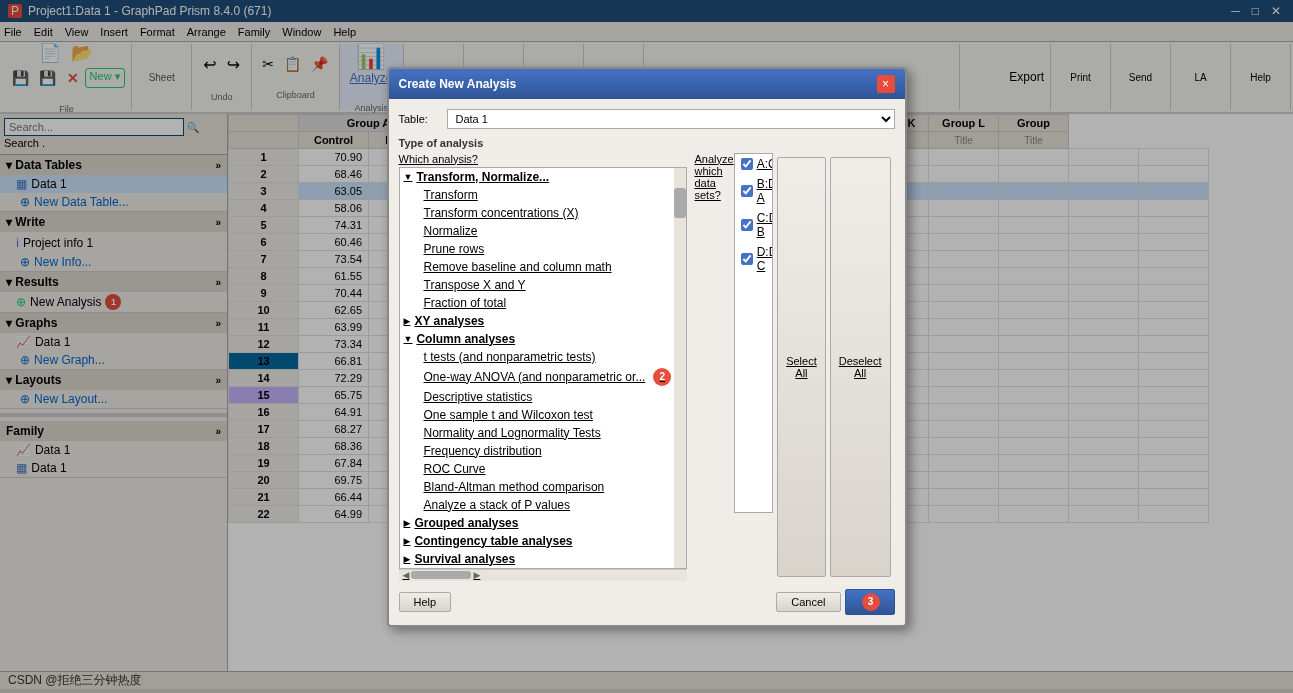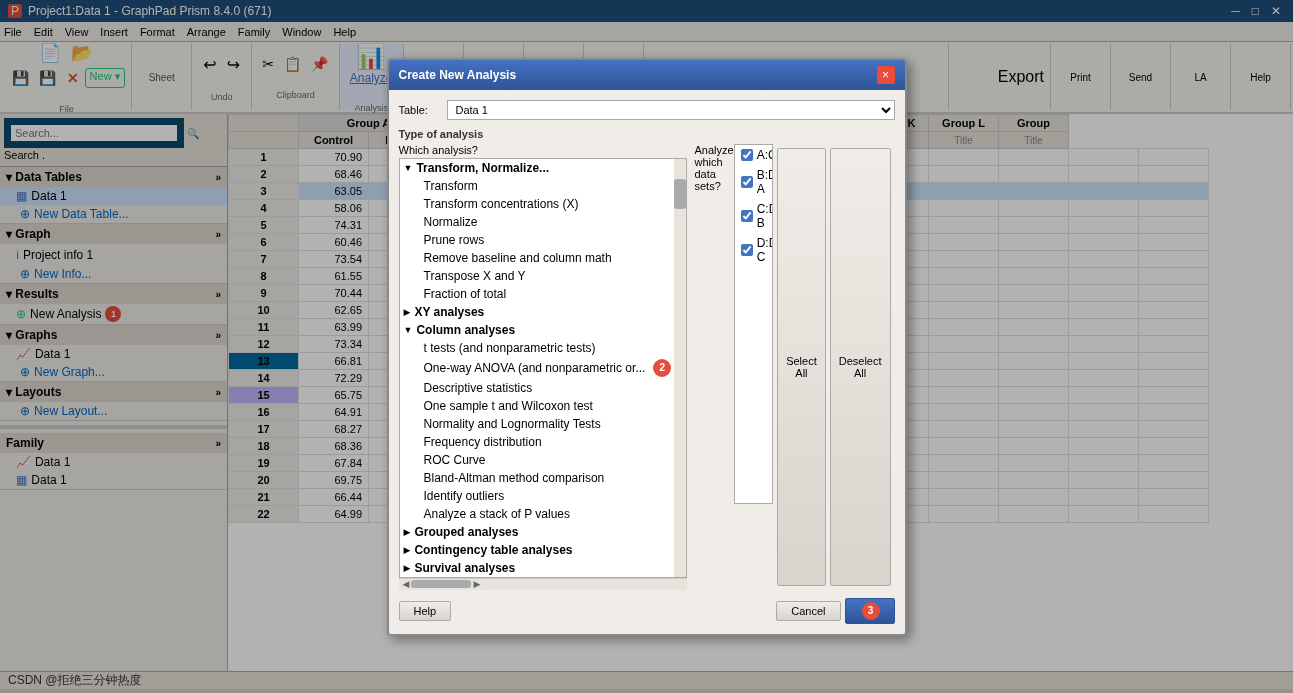--- a/index.html
+++ b/index.html
@@ -86,21 +86,21 @@
       flex-shrink: 0;
     }
     .sidebar-search {
       padding: 4px;
       background: #e8e4dc;
       border-bottom: 1px solid #aaa;
     }
     .sidebar-search input {
       width: 100%;
       padding: 2px 4px;
-      border: 7px solid #0c4a6e;
+      border: 1px solid #0c4a6e;
       background: white;
       font-size: 11px;
     }
     .sidebar-section { border-bottom: 1px solid #ccc; }
     .sidebar-section-header {
       display: flex;
       align-items: center;
       justify-content: space-between;
       padding: 3px 6px;
       background: #ddd8cf;
@@ -213,21 +213,21 @@
     .dialog-section-label { font-weight: bold; font-size: 11px; color: #333; margin-bottom: 4px; margin-top: 8px; }
     .dialog-row { display: flex; align-items: center; gap: 8px; margin-bottom: 6px; }
     .dialog-label { font-size: 11px; min-width: 40px; }
     .dialog-select {
       flex: 1;
       border: 1px solid #aaa;
       padding: 2px 4px;
       font-size: 11px;
       background: white;
     }
-    .dialog-content { display: flex; gap: 8px; margin-top: 0; }
+    .dialog-content { display: flex; gap: 8px; margin-top: 0; text-decoration: underline; }
     .analysis-tree {
       flex: 1;
       border: 1px solid #aaa;
       background: white;
       height: 360px;
       overflow-y: auto;
       position: relative;
     }
     .datasets-panel {
       width: 200px;
@@ -405,21 +405,21 @@
 
   <div class="ribbon-group">
     <div style="font-size:10px;color:#555;">Write</div>
   </div>
 
   <div class="ribbon-group" style="flex:1;">
     <div style="font-size:10px;color:#555;">Text</div>
   </div>
 
   <div class="ribbon-group">
-    <div style="font-size:16px;padding-left:43px;">Export</div>
+    <div style="font-size:12px;padding-left:43px;">Export</div>
   </div>
   <div class="ribbon-group">
     <div style="font-size:10px;">Print</div>
   </div>
   <div class="ribbon-group">
     <div style="font-size:10px;">Send</div>
   </div>
   <div class="ribbon-group">
     <div style="font-size:10px;">LA</div>
   </div>
@@ -448,21 +448,21 @@
         <span>Data 1</span>
       </div>
       <div class="sidebar-add-item">
         <span>⊕</span>
         <span>New Data Table...</span>
       </div>
     </div>
 
     <div class="sidebar-section">
       <div class="sidebar-section-header">
-        <span>▾ Graph</span>
+        <span>▾ Write</span>
         <span style="font-size:10px;">»</span>
       </div>
       <div class="sidebar-item">
         <span style="color:#4472c4;">ℹ</span>
         <span>Project info 1</span>
       </div>
       <div class="sidebar-add-item">
         <span>⊕</span>
         <span>New Info...</span>
       </div>
@@ -1011,24 +1011,20 @@
                 <div class="tree-item indent1">
                   <span style="font-size:9px;"></span>
                   <span>ROC Curve</span>
                 </div>
                 <div class="tree-item indent1">
                   <span style="font-size:9px;"></span>
                   <span>Bland-Altman method comparison</span>
                 </div>
                 <div class="tree-item indent1">
                   <span style="font-size:9px;"></span>
-                  <span>Identify outliers</span>
-                </div>
-                <div class="tree-item indent1">
-                  <span style="font-size:9px;"></span>
                   <span>Analyze a stack of P values</span>
                 </div>
                 <div class="tree-item">
                   <span style="font-size:9px;">▶ </span>
                   <strong>Grouped analyses</strong>
                 </div>
                 <div class="tree-item">
                   <span style="font-size:9px;">▶ </span>
                   <strong>Contingency table analyses</strong>
                 </div>

